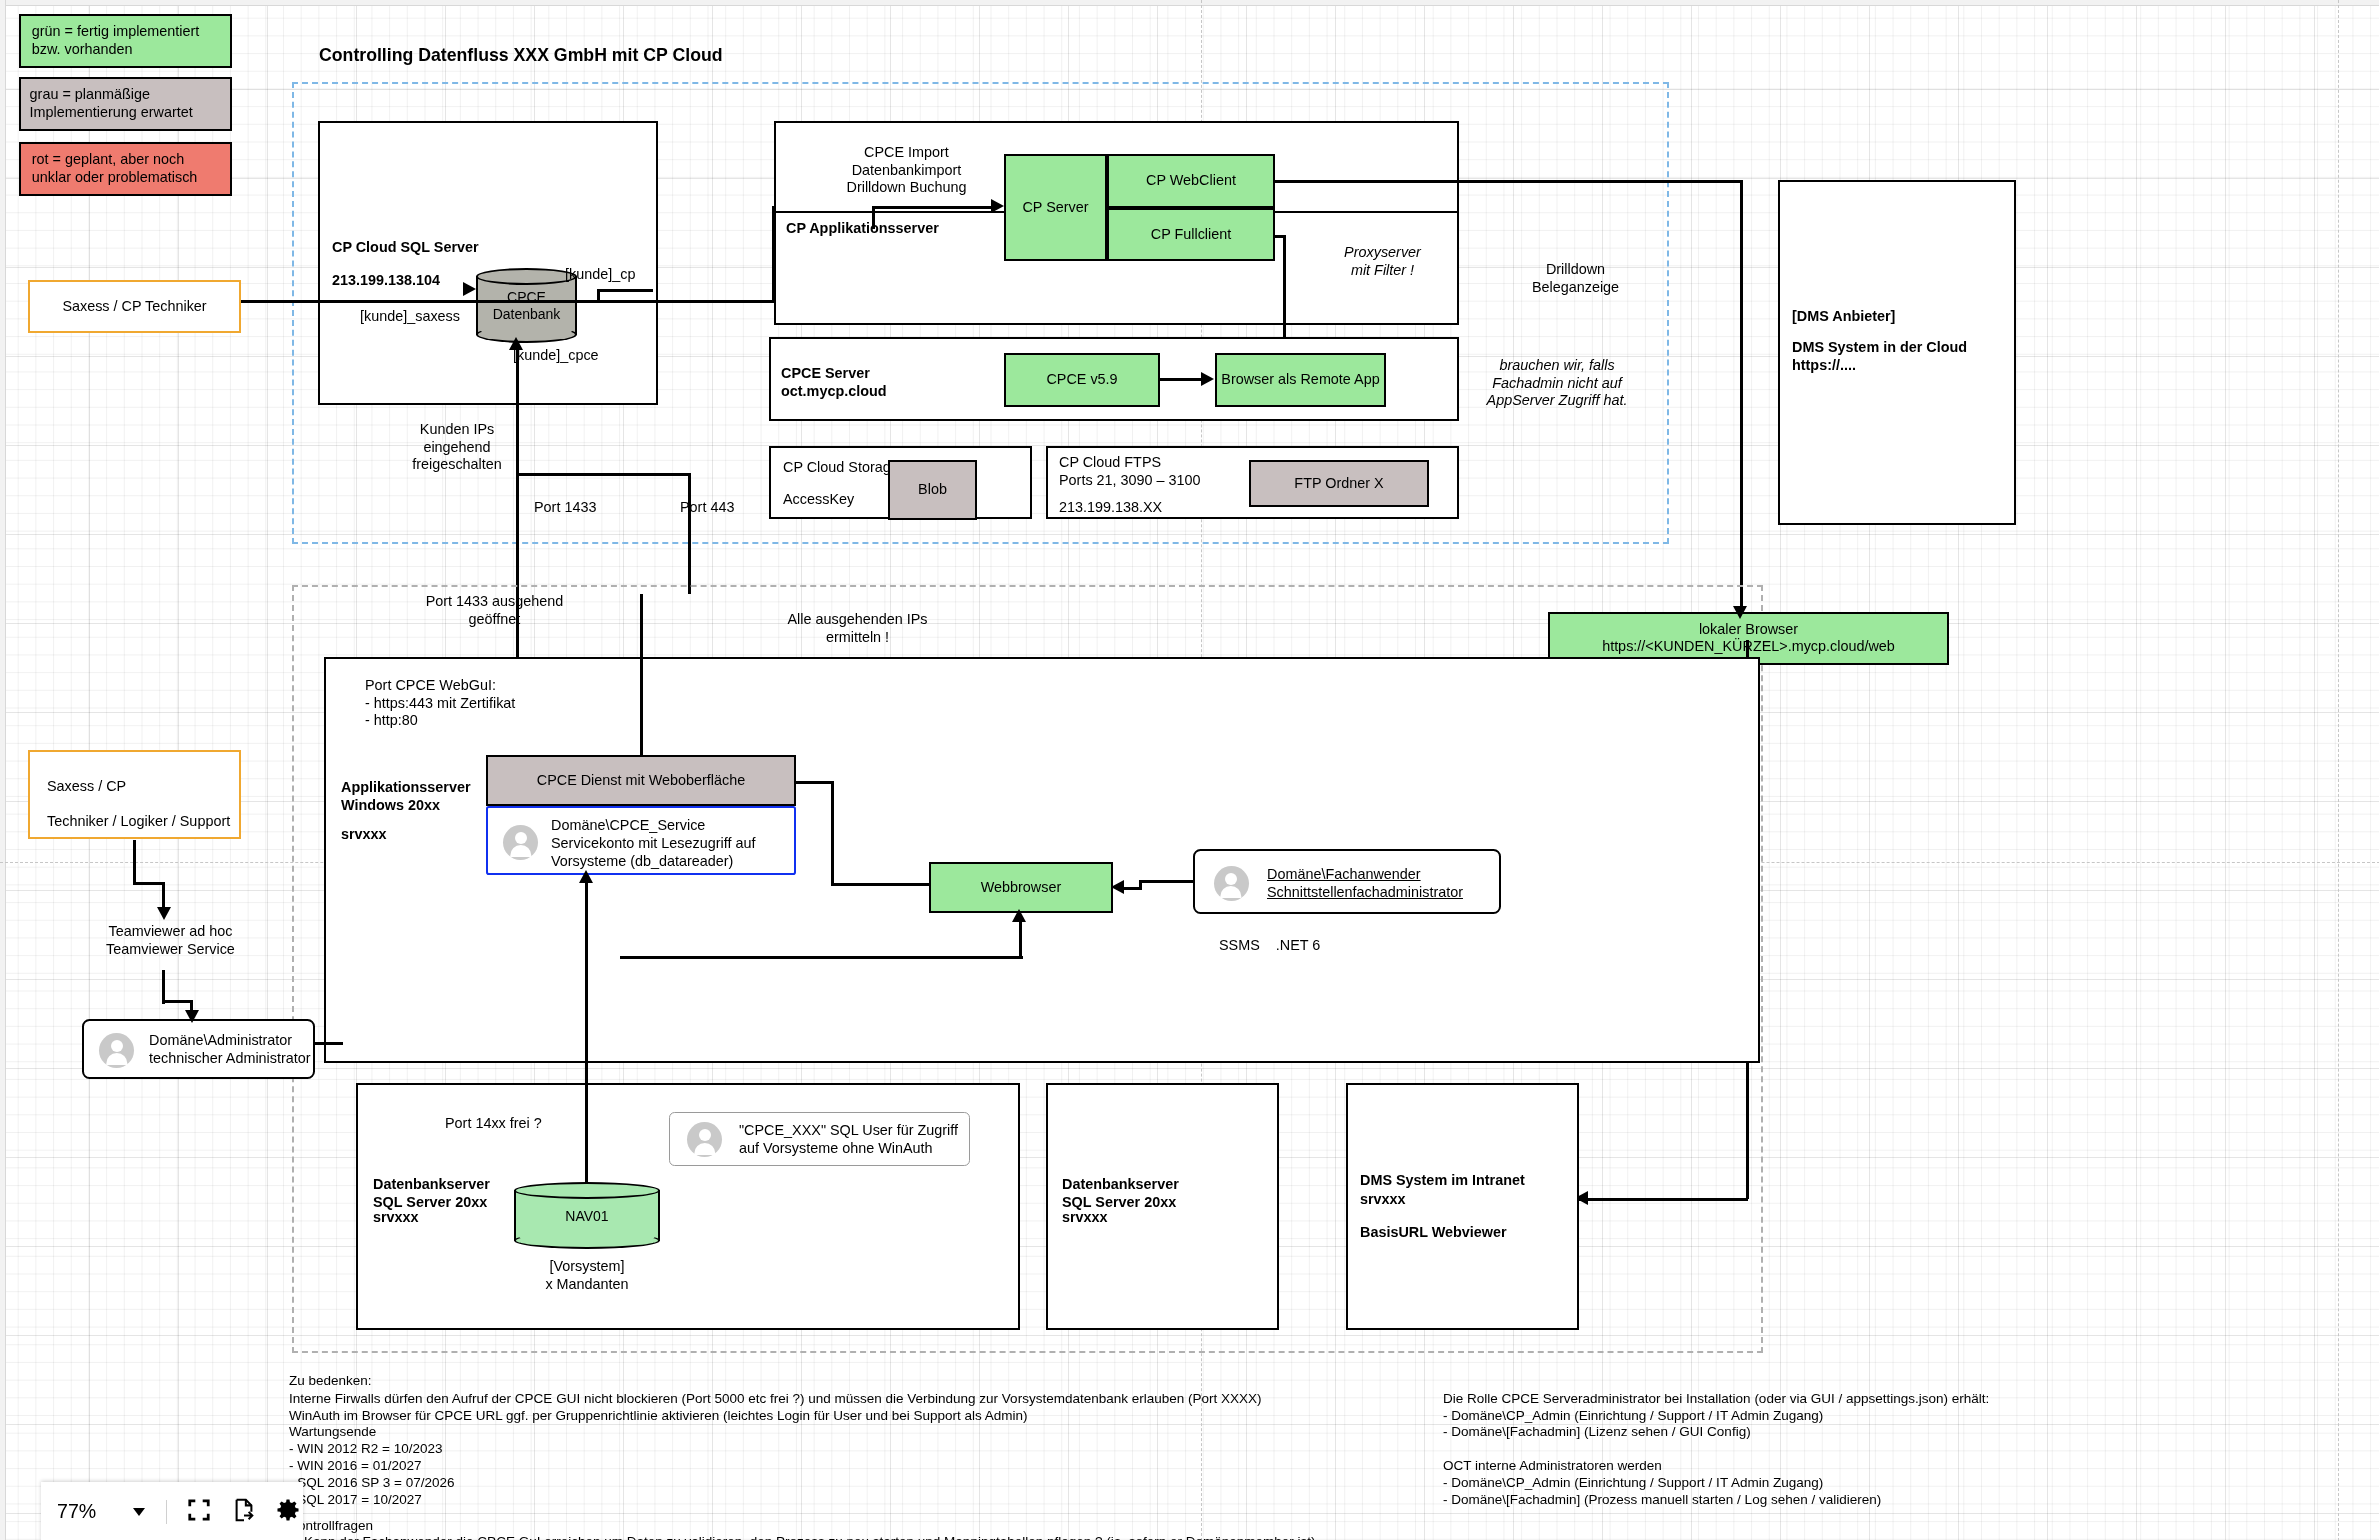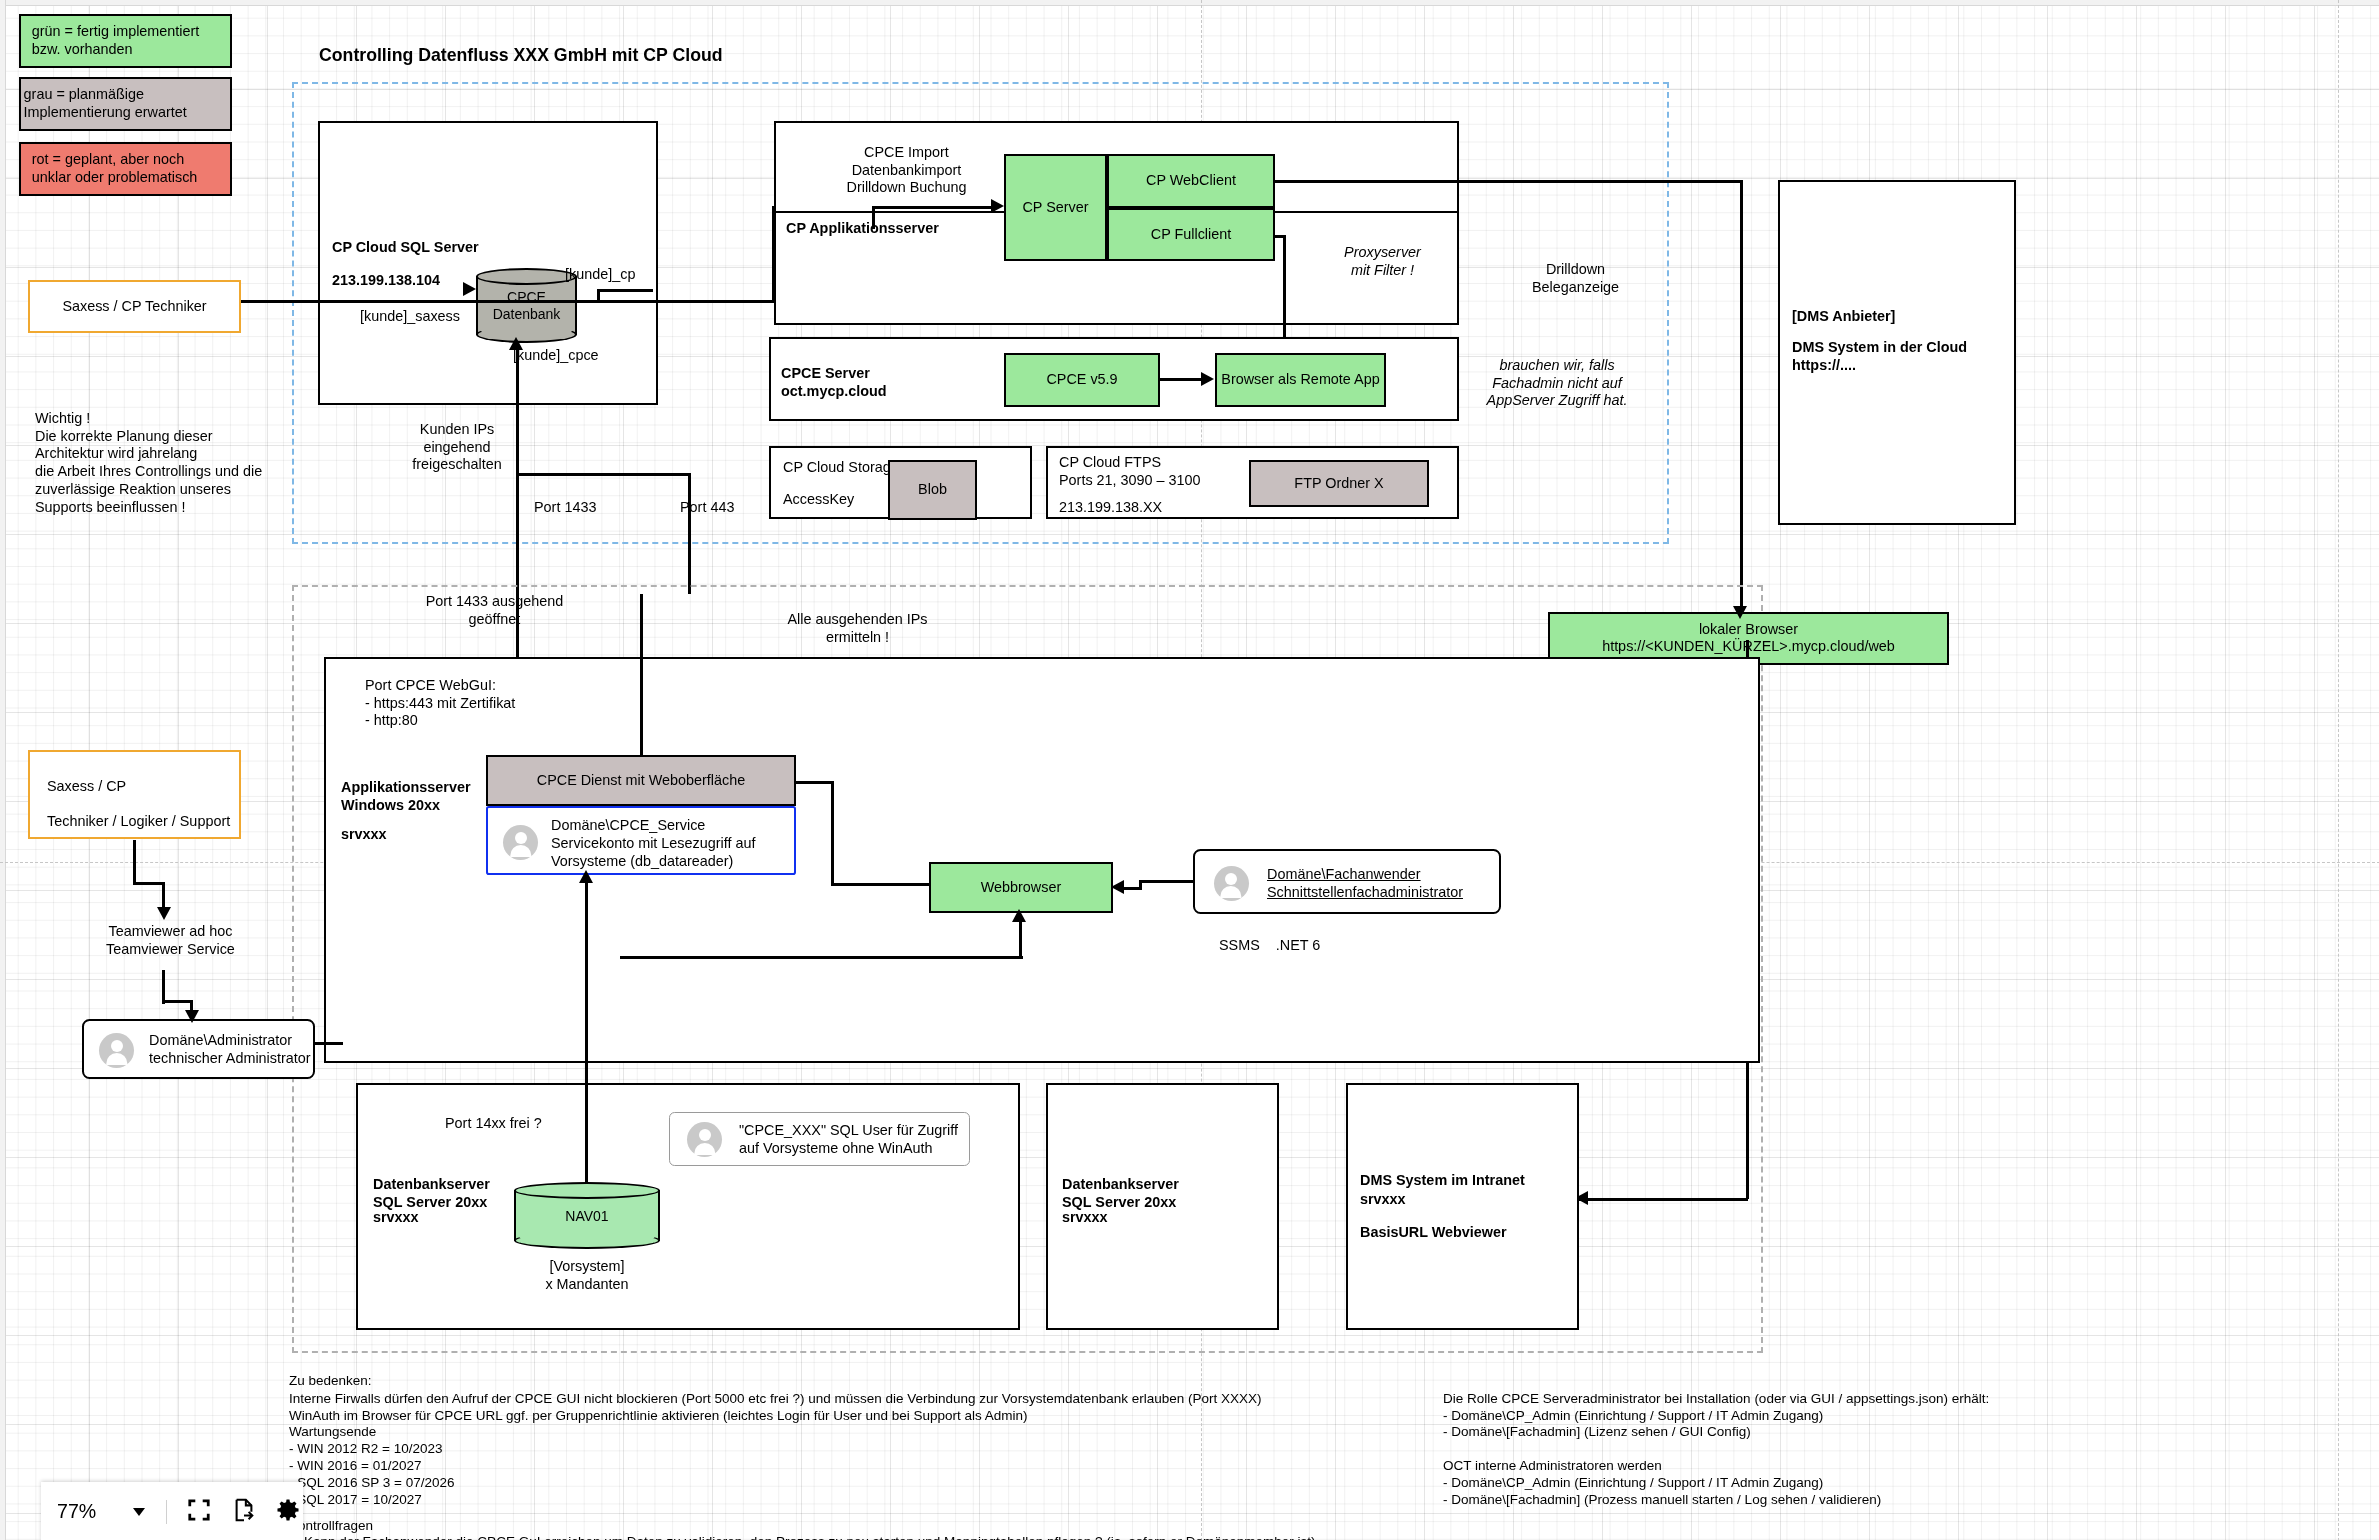--- a/index.html
+++ b/index.html
@@ -91,21 +91,21 @@
 <div class="pagebreak" style="left:2338px;top:0;height:1541px;"></div>
 <div class="pagebreak-h" style="left:0;top:862px;width:2380px;"></div>
 
 <div id="canvas">
 
   <div class="abs green ctr" style="left:18.6px;top:14px;width:213px;height:54px;">
     <span class="txt" style="text-align:left;width:100%;padding-left:11.2px;box-sizing:border-box;">grün = fertig implementiert
 bzw. vorhanden</span>
   </div>
   <div class="abs grey ctr" style="left:18.6px;top:77px;width:213px;height:54px;">
-    <span class="txt" style="text-align:left;width:100%;padding-left:3px;box-sizing:border-box;">grau = planmäßige
+    <span class="txt" style="text-align:left;width:100%;padding-left:9px;box-sizing:border-box;">grau = planmäßige
 Implementierung erwartet</span>
   </div>
   <div class="abs red ctr" style="left:18.6px;top:142px;width:213px;height:54px;">
     <span class="txt" style="text-align:left;width:100%;padding-left:11.2px;box-sizing:border-box;">rot = geplant, aber noch
 unklar oder problematisch</span>
   </div>
 
   <div class="abs txt bold" style="left:319px;top:47px;font-size:17.7px;">Controlling Datenfluss XXX GmbH mit CP Cloud</div>
 
   <div class="abs dash-blue" style="left:292px;top:82px;width:1377px;height:462px;"></div>
@@ -128,26 +128,20 @@
 
   <div class="abs orange ctr" style="left:28px;top:280px;width:213px;height:53px;">
     <span class="txt">Saxess / CP Techniker</span>
   </div>
 
   <div class="ln lnh" style="left:241px;top:300px;width:359px;height:2.8px;"></div>
   <div class="ln lnv" style="left:597px;top:289px;height:14px;"></div>
   <div class="ln lnh" style="left:597px;top:289px;width:56px;"></div>
   <div class="ar ar-r" style="left:463px;top:282px;"></div>
 
-  <div class="abs txt" style="left:35px;top:410px;">Wichtig !
-Die korrekte Planung dieser
-Architektur wird jahrelang
-die Arbeit Ihres Controllings und die
-zuverlässige Reaktion unseres
-Supports beeinflussen !</div>
 
   <div class="abs box" style="left:774px;top:121px;width:685px;height:203px;"></div>
   <div class="abs txt-c" style="left:804px;top:144px;width:205px;">CPCE Import
 Datenbankimport
 Drilldown Buchung</div>
   <div class="abs box" style="left:774px;top:211px;width:685px;height:114px;"></div>
   <div class="abs txt bold" style="left:786px;top:220px;">CP Applikationsserver</div>
 
   <div class="abs green ctr" style="left:1004px;top:154px;width:103px;height:107px;">
     <span class="txt">CP Server</span>

